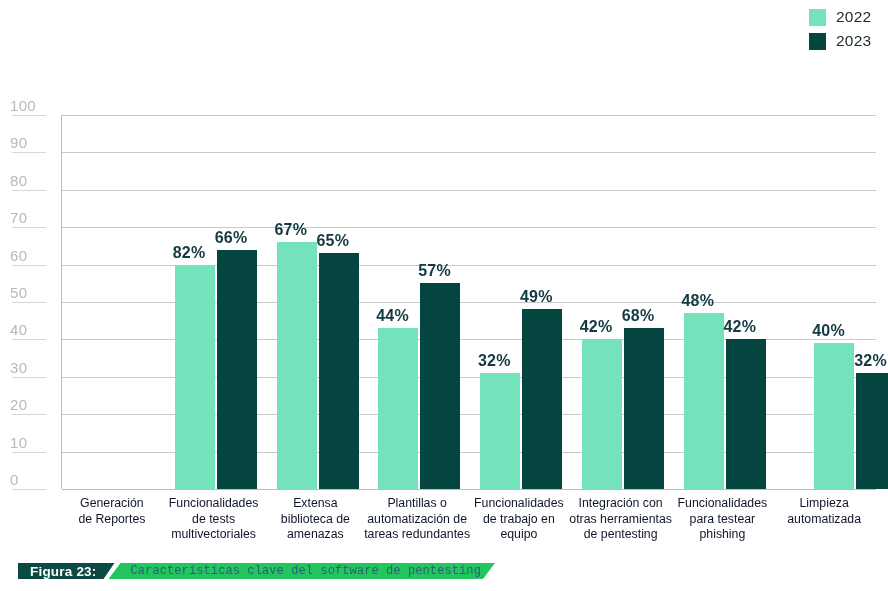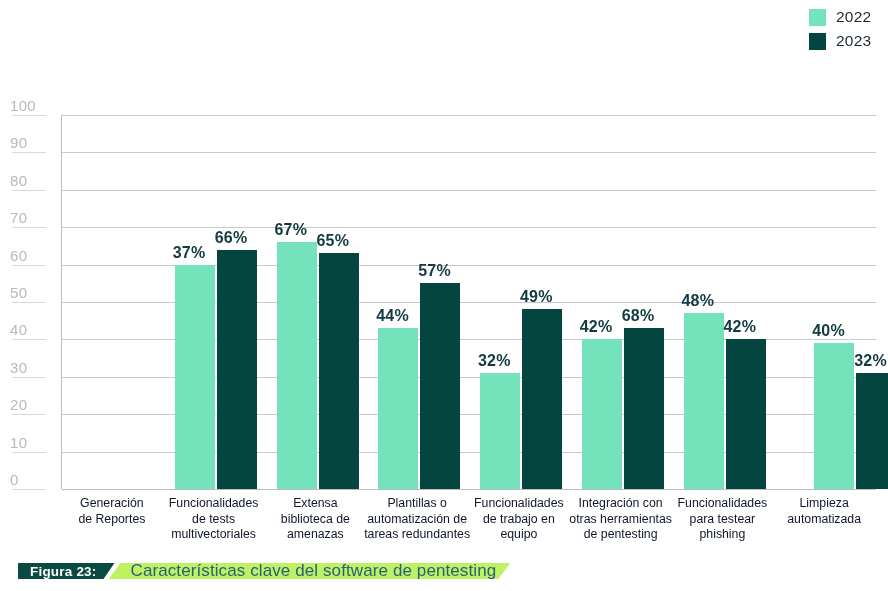--- a/index.html
+++ b/index.html
@@ -133,29 +133,30 @@
     font-size: 13.5px;
     font-weight: bold;
     display: flex;
     align-items: center;
     padding: 0 12px 0 12px;
     letter-spacing: .2px;
     clip-path: polygon(0 0, 100% 0, calc(100% - 11px) 100%, 0 100%);
     padding-right: 18px;
   }
   #caption-body {
-    background: #bef264;
+    background: #22c55e;
     color: #2b5f7a;
-    font-size: 17px;
+    font-size: 12px;
     display: flex;
     align-items: center;
     padding: 0 14px 0 22px;
     margin-left: -6px;
     clip-path: polygon(12px 0, 100% 0, calc(100% - 12px) 100%, 0 100%);
     letter-spacing: .1px;
+    font-family: Liberation Mono, monospace;
   }
 </style>
 </head>
 <body>
 
 <div id="legend">
   <div class="legend-row">
     <span class="legend-swatch" style="background: rgb(116, 227, 188);"></span>
     <span class="legend-label">2022</span>
   </div>
@@ -197,21 +198,21 @@
       <div class="gridline" style="top: 261.8px;"></div>
       <div class="gridline" style="top: 224.4px;"></div>
       <div class="gridline" style="top: 187px;"></div>
       <div class="gridline" style="top: 149.6px;"></div>
       <div class="gridline" style="top: 112.2px;"></div>
       <div class="gridline" style="top: 74.8px;"></div>
       <div class="gridline" style="top: 37.4px;"></div>
       <div class="gridline" style="top: 0px;"></div>
       <div class="group" style="left: 110.75px; width: 83.75px;">
         <div class="bar y2022" style="height: 224.4px; background: rgb(116, 227, 188);"></div>
-        <div class="bar-value" style="bottom: 227.4px; left: 0px;">37%</div>
+        <div class="bar-value" style="bottom: 227.4px; left: 0px;">82%</div>
         <div class="bar y2023" style="height: 239.36px; background: rgb(4, 70, 63);"></div>
         <div class="bar-value" style="bottom: 242.36px; left: 42px;">66%</div>
       </div>
       <div class="group" style="left: 212.5px; width: 83.75px;">
         <div class="bar y2022" style="height: 246.84px; background: rgb(116, 227, 188);"></div>
         <div class="bar-value" style="bottom: 249.84px; left: 0px;">67%</div>
         <div class="bar y2023" style="height: 235.62px; background: rgb(4, 70, 63);"></div>
         <div class="bar-value" style="bottom: 238.62px; left: 42px;">65%</div>
       </div>
       <div class="group" style="left: 314.25px; width: 83.75px;">

